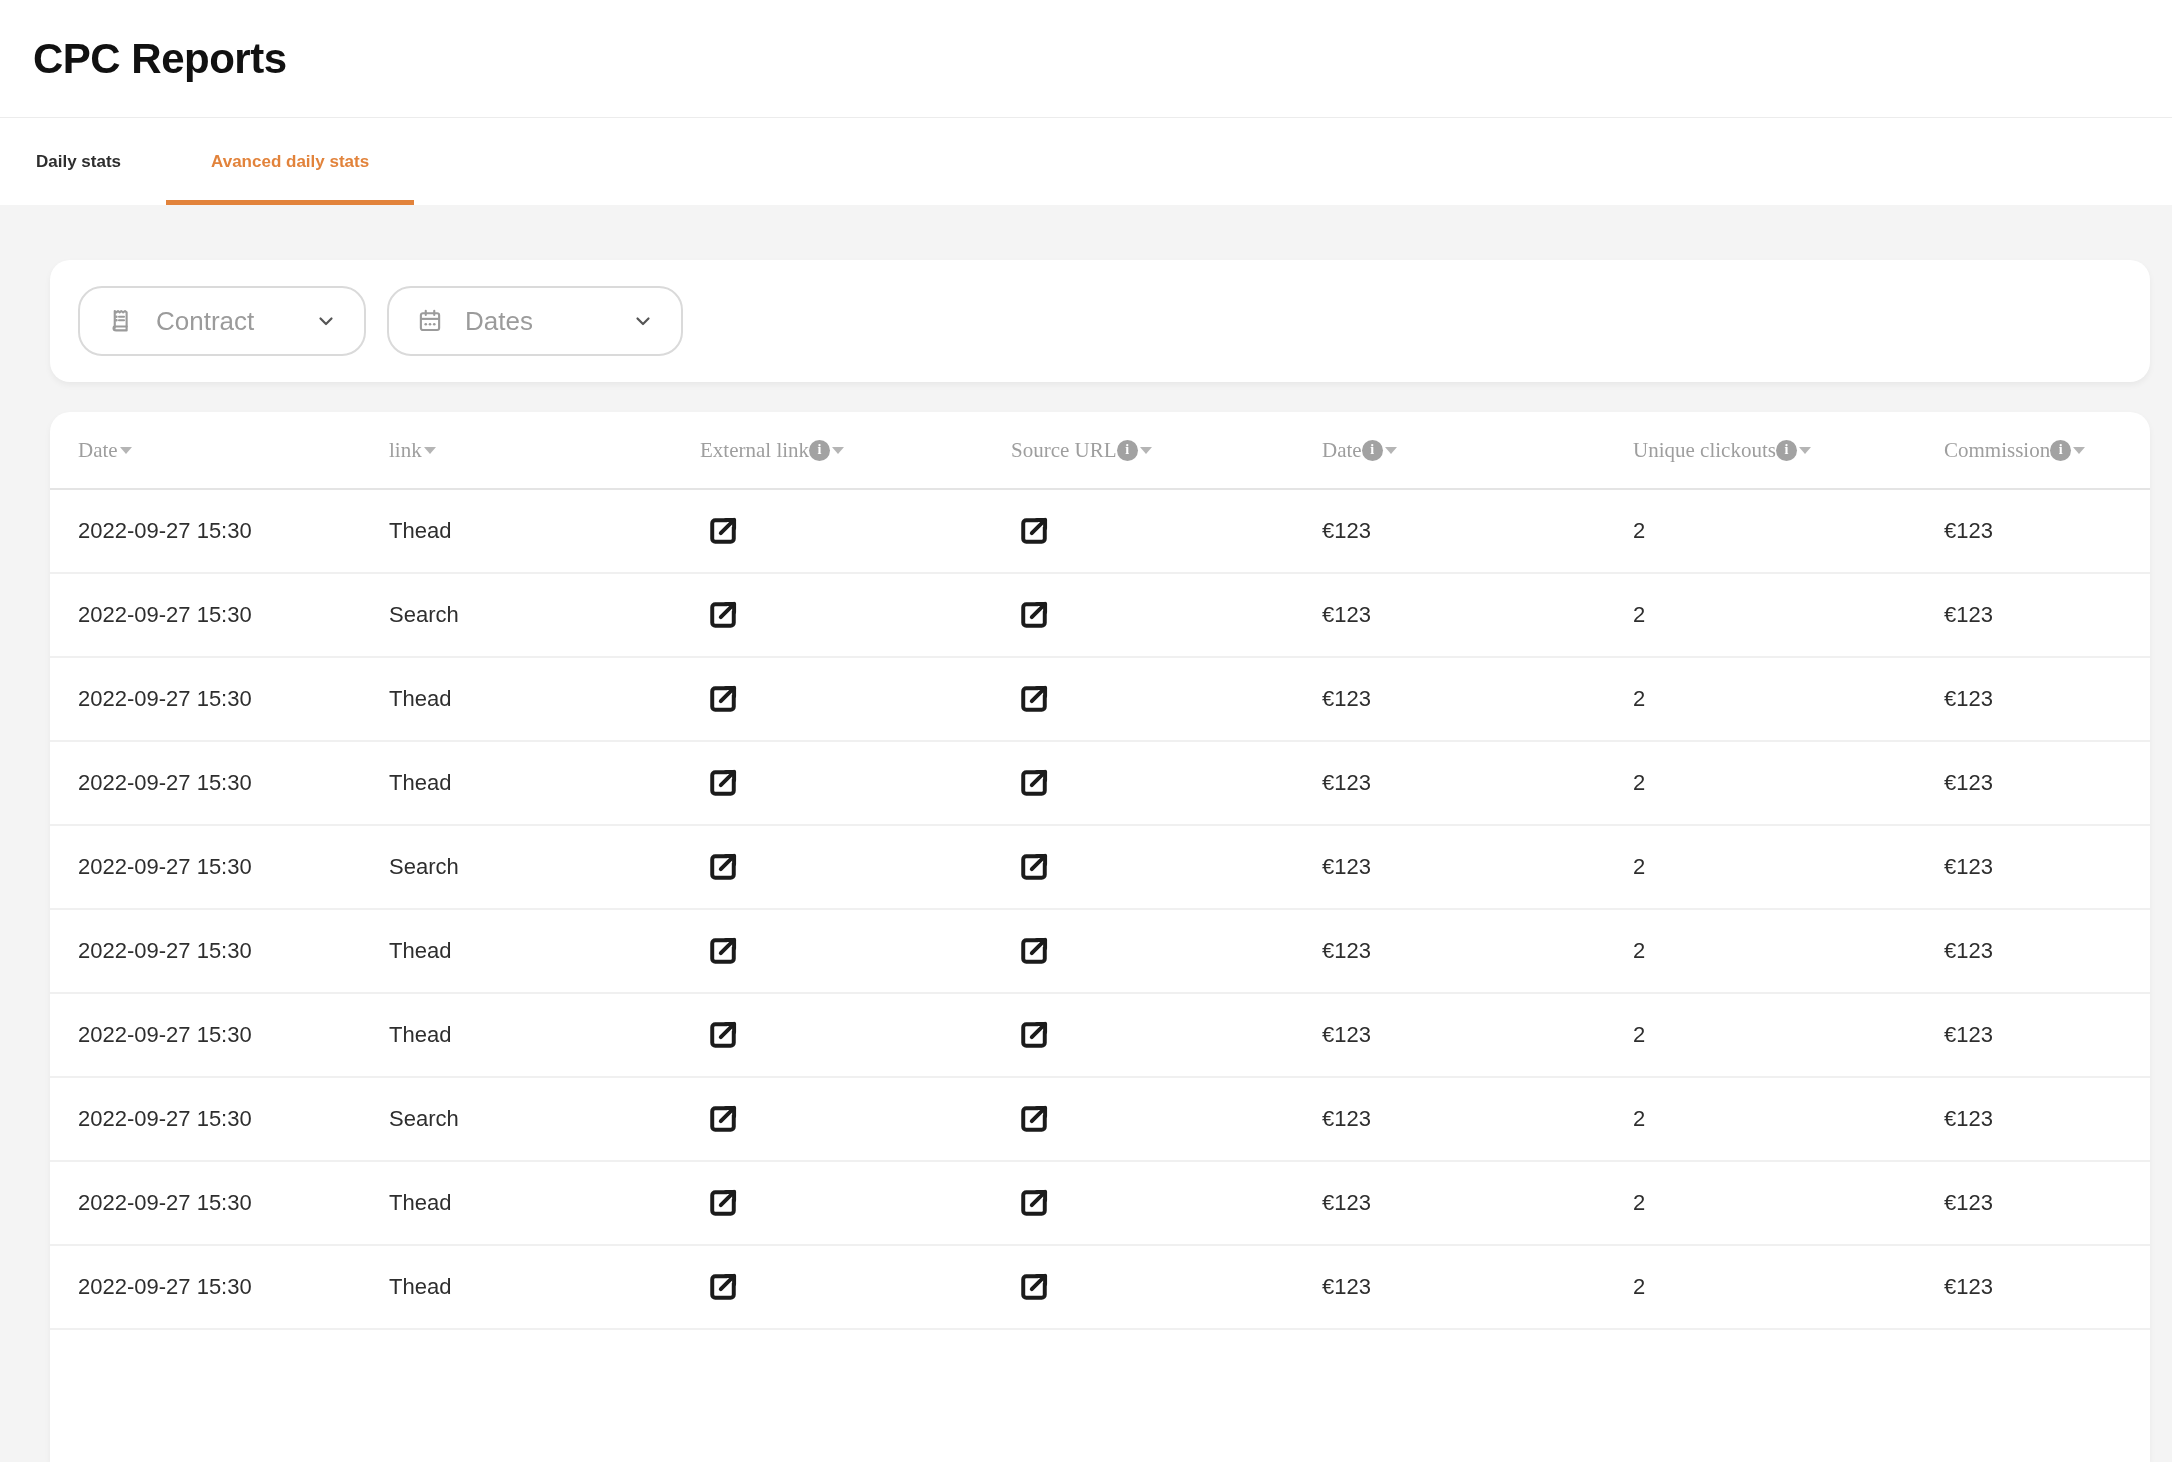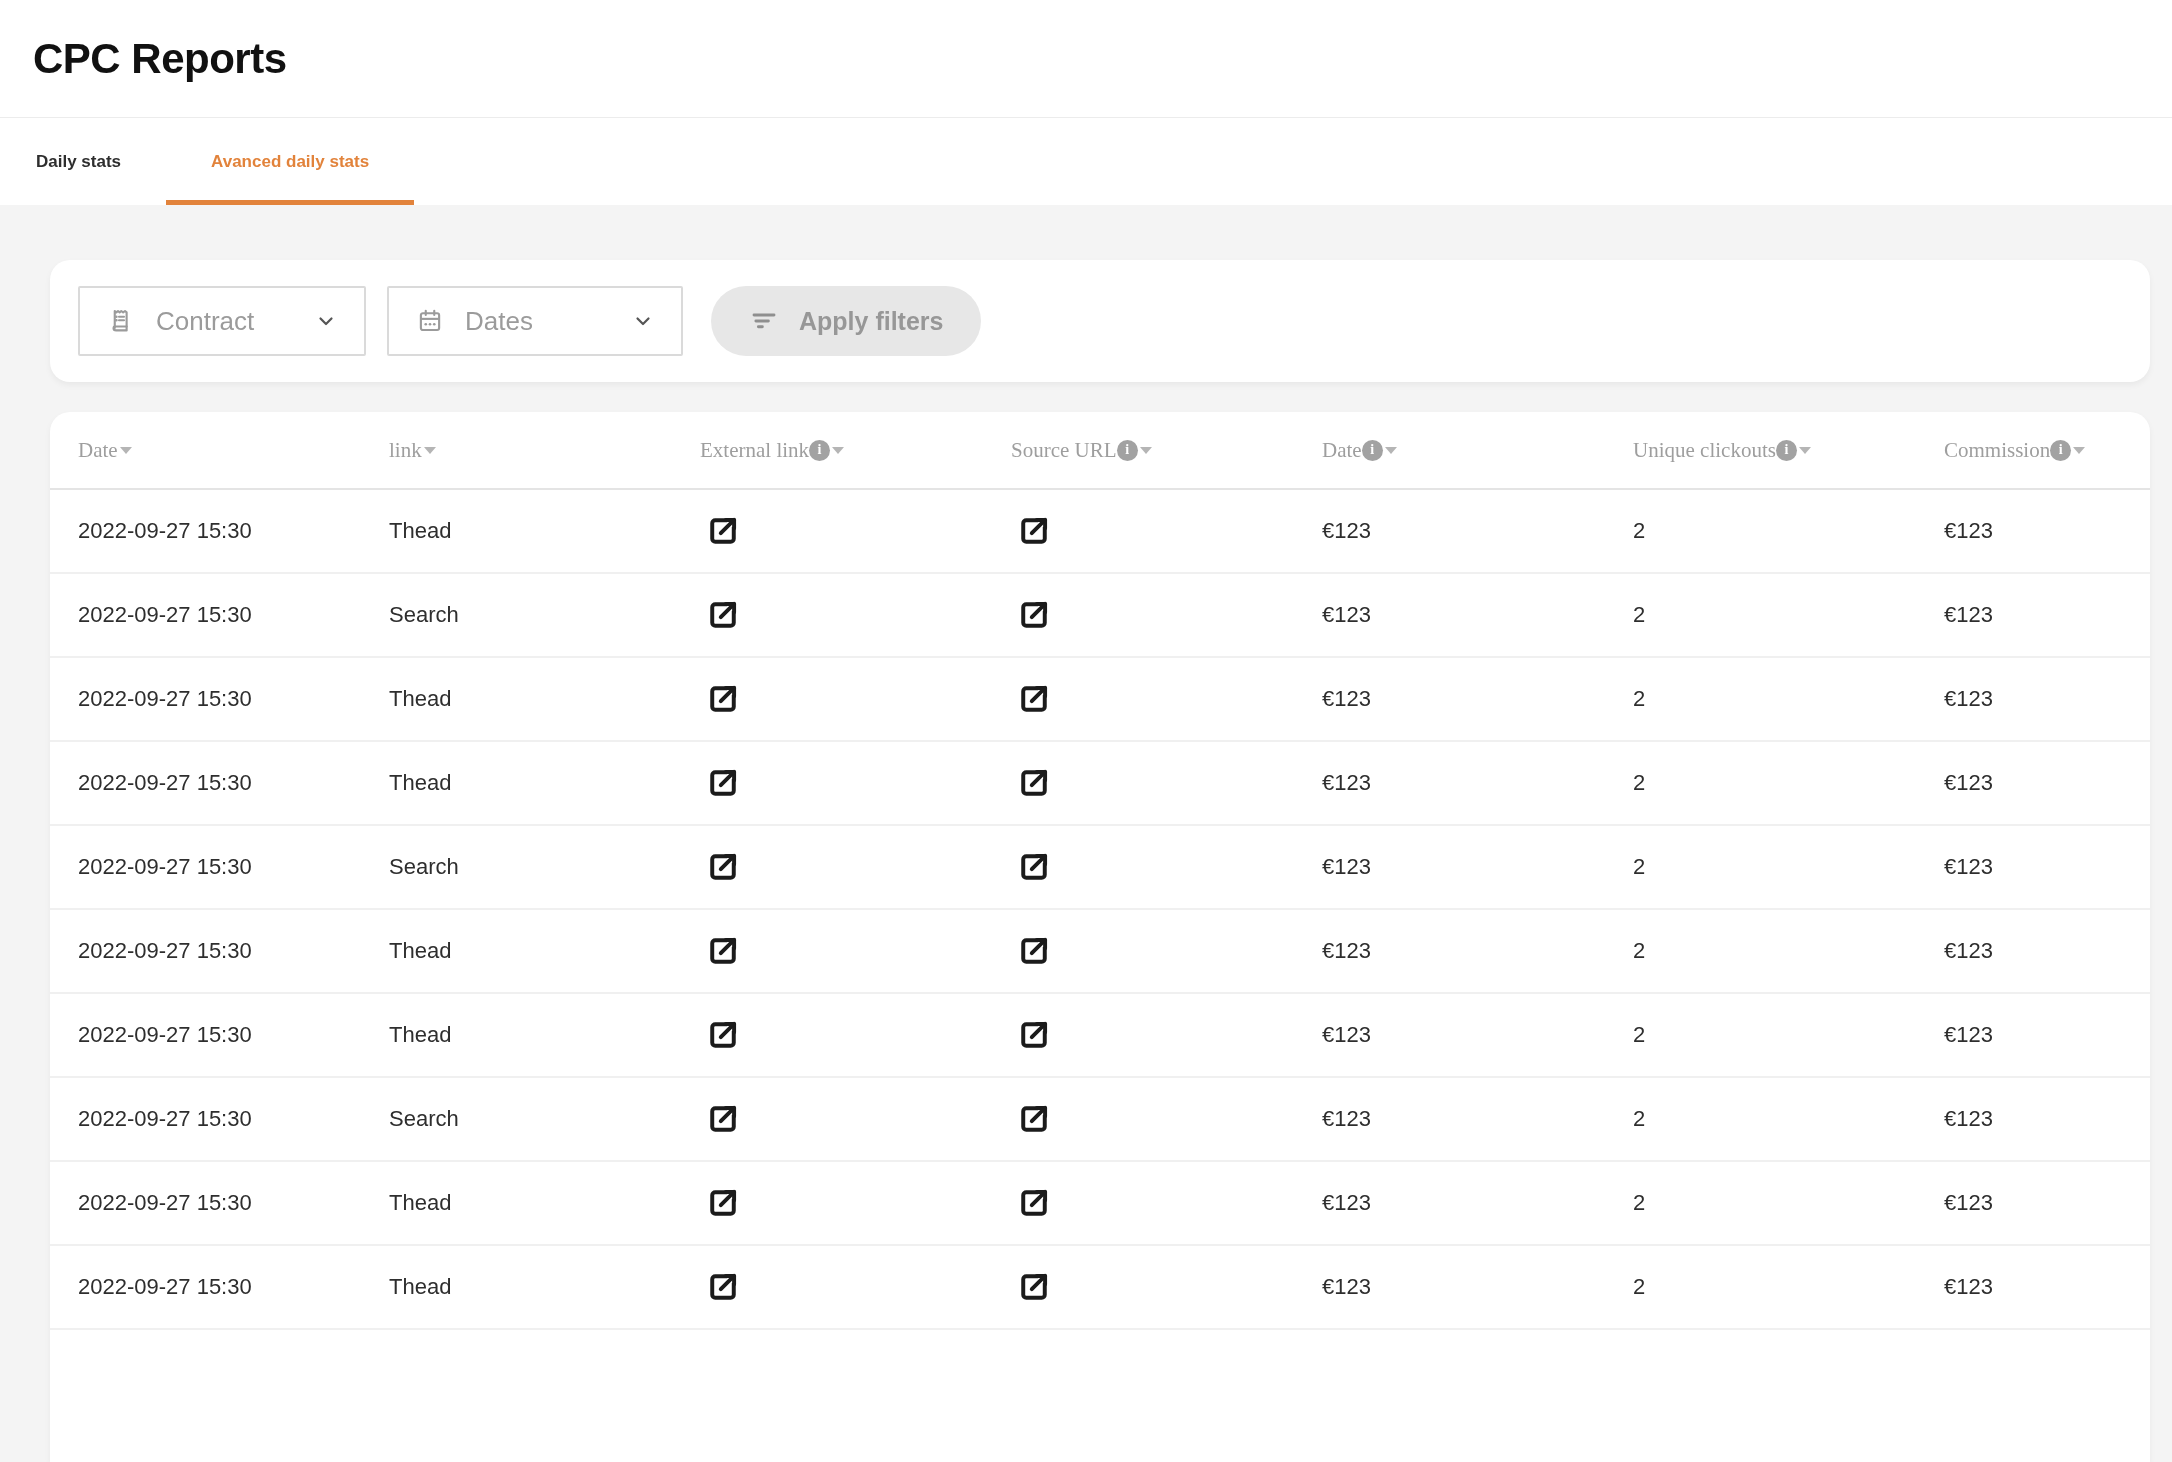--- a/index.html
+++ b/index.html
@@ -46,21 +46,21 @@
   }
   
   .card{
     background:var(--card-bg);margin-left:50px;margin-right:22px;border-radius:20px;
     box-shadow:0 3px 6px rgba(0,0,0,0.05);
   }
   .filter-card{
     margin-top:55px;height:122px;display:flex;align-items:center;padding:0 28px;
   }
   .select-btn{
-    height:70px;border:2px solid var(--border);border-radius:2px;background:#fff;cursor:pointer;
+    height:70px;border:2px solid var(--border);border-radius:24px;background:#fff;cursor:pointer;
     display:flex;align-items:center;gap:20px;padding:0 26px;font-family:inherit;
     font-size:26px;color:var(--muted);
   }
   .select-btn .grow{flex:1;text-align:left;}
   .select-contract{width:288px;margin-right:21px;}
   .select-dates{width:296px;}
   .apply-btn{
     margin-left:28px;height:70px;border:none;border-radius:35px;background:var(--apply-bg);
     display:flex;align-items:center;gap:20px;padding:0 38px;cursor:pointer;font-family:inherit;
     font-size:25px;font-weight:700;color:#979797;
@@ -147,28 +147,20 @@
       </svg>
     </span>
     <span class="grow">Dates</span>
     <span class="icon-dark">
       <svg width="24" height="24" viewBox="0 0 24 24">
           <path d="M6.5 9.5 12 15l5.5-5.5" fill="none" stroke="currentColor" stroke-width="2.2" stroke-linecap="round" stroke-linejoin="round"></path>
         </svg>
     </span>
   </button>
 
-  <button class="apply-btn">
-    <span class="icon-muted" style="color:#8F8F8F">
-      <svg width="30" height="30" viewBox="0 0 24 24">
-          <path d="M4 7.2h16M5.5 12h10M7.5 16.6h3.2" fill="none" stroke="currentColor" stroke-width="2.3" stroke-linecap="round"></path>
-        </svg>
-    </span>
-    <span>Apply filters</span>
-  </button>
 </section>
 
 <section class="card table-card">
   <div class="thead">
     <div class="th">
       <span>Date</span>
       <span class="sort-caret"></span>
     </div>
     <div class="th">
       <span>link</span>

